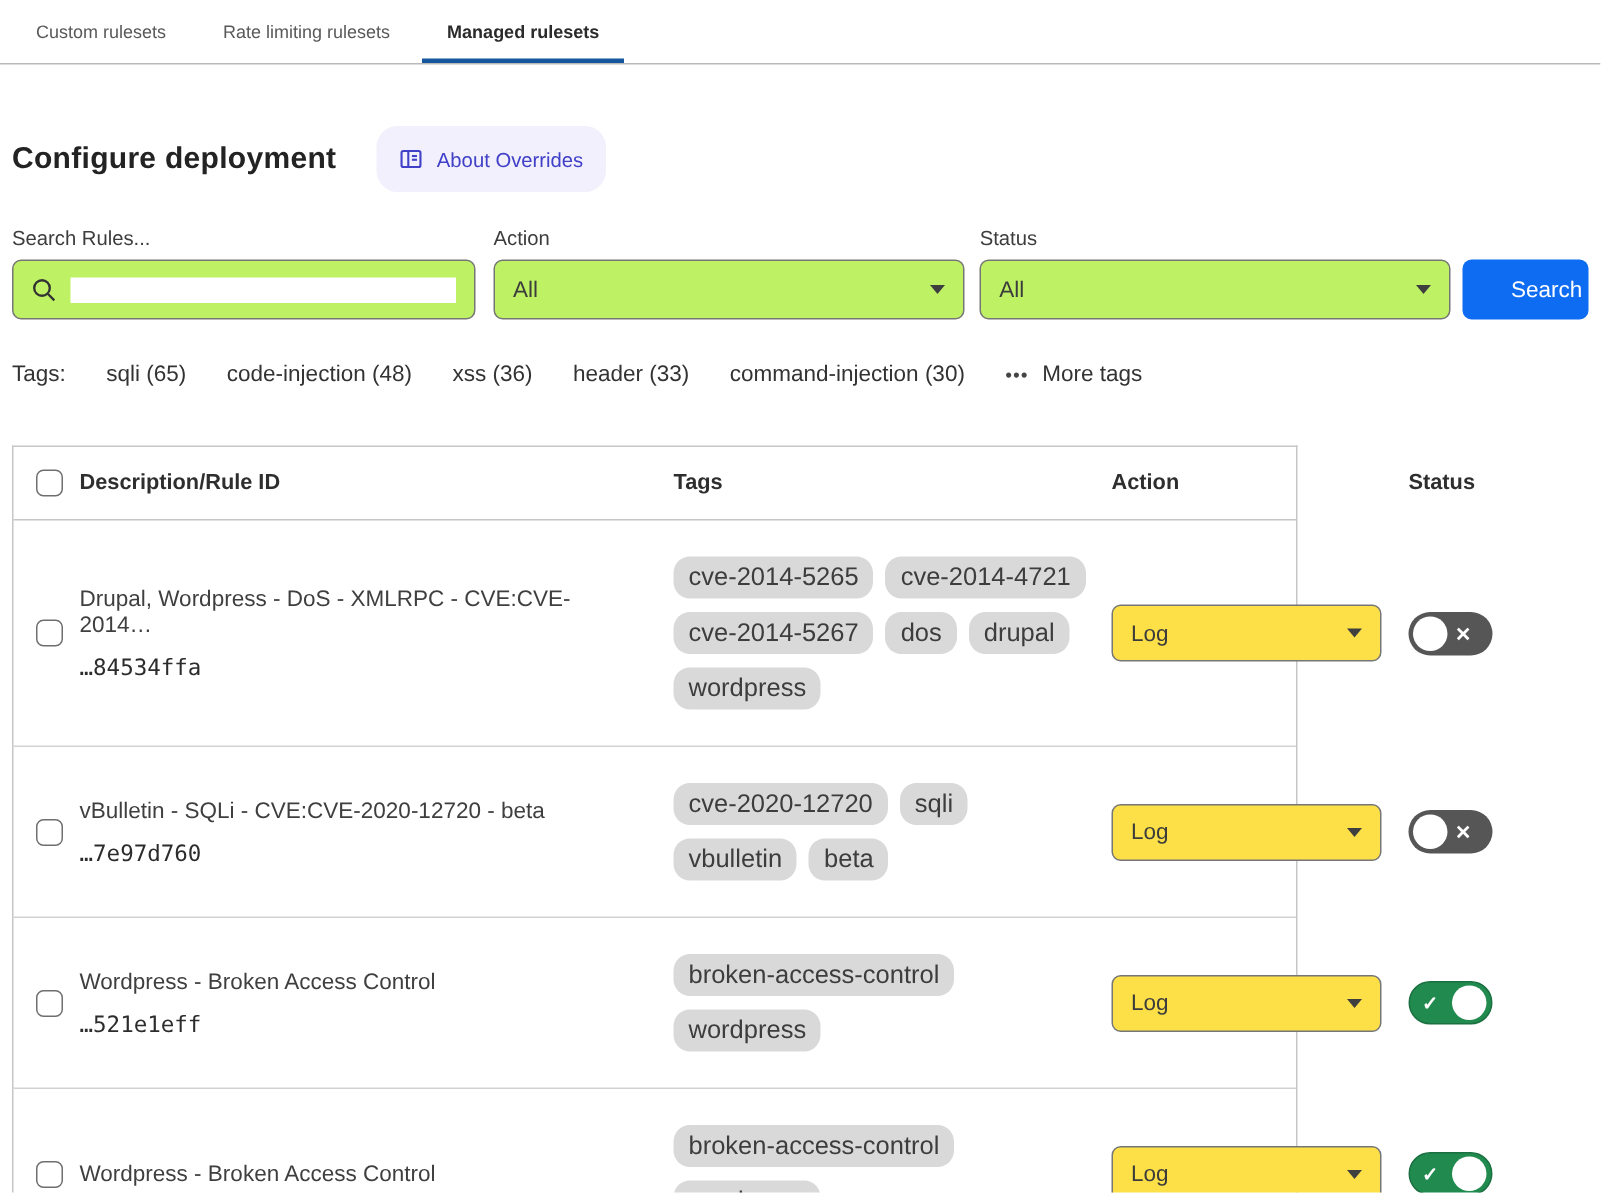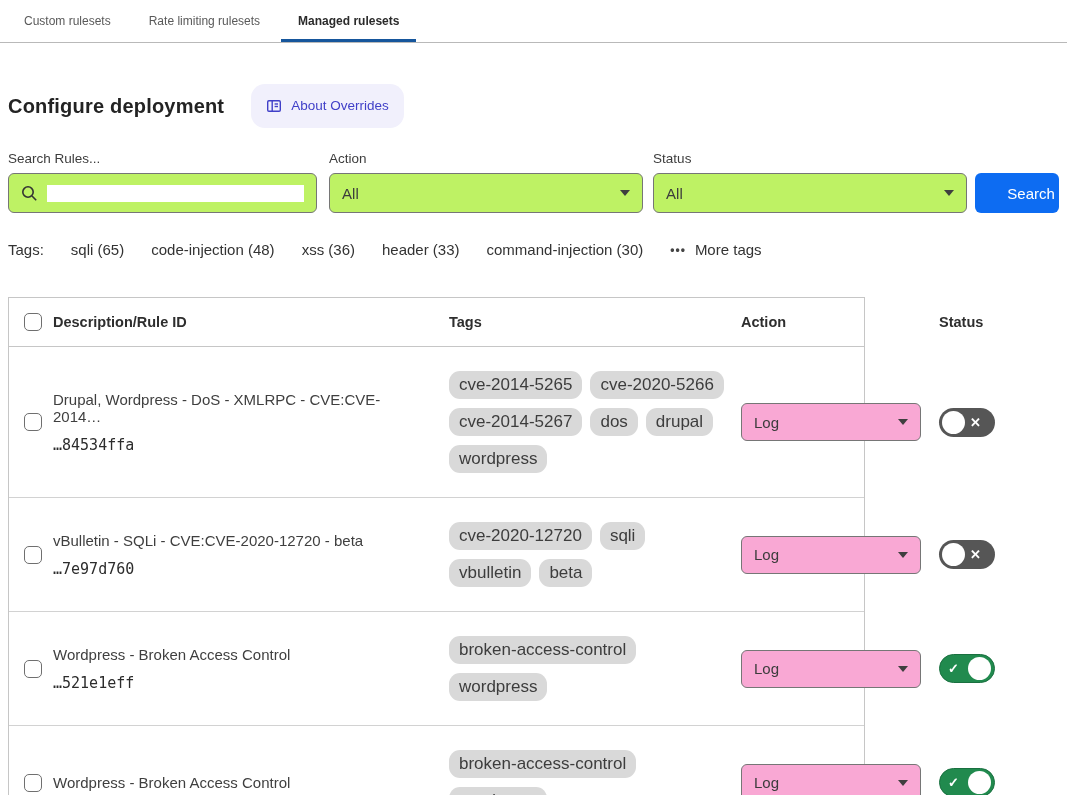--- a/index.html
+++ b/index.html
@@ -10,21 +10,21 @@
   .tabbar { display:flex; align-items:stretch; height:43px; padding-left:7px;
     border-bottom:1px solid #b9b9b9; }
   .tab { padding:0 17px; margin-right:4px; font-size:12px; color:#595959;
     display:flex; align-items:center; cursor:pointer; }
   .tab.active { color:#2b2b2b; font-weight:bold; box-shadow: inset 0 -3px 0 #16569c; }
 
   
   .main { padding:0 8px; }
   .page-header { display:flex; align-items:center; margin:41px 0 0 0; }
   .page-title { font-size:20px; font-weight:bold; color:#232323; letter-spacing:.2px; }
-  .about-badge { margin-left:27px; display:inline-flex; align-items:flex-start; gap:9px;
+  .about-badge { margin-left:27px; display:inline-flex; align-items:center; gap:9px;
     background:#f1f0fc; color:#4140c8; border-radius:14px; padding:14px 15px;
     font-size:13.5px; cursor:pointer; }
 
   
   .filters { display:flex; align-items:flex-end; margin-top:23px; }
   .fgroup label { display:block; font-size:13.5px; color:#3d3d3d; margin-bottom:7px; }
   .control { height:40px; border:1px solid #767676; border-radius:6px; background:#bef264;
     display:flex; align-items:center; padding:0 12px; font-size:15px; color:#3c3c3c; }
   .search-group { width:310px; }
   .search-group .control { gap:9px; }
@@ -59,21 +59,21 @@
   .cbx { width:18px; height:18px; appearance:none; -webkit-appearance:none;
     border:1.5px solid #6f6f6f; border-radius:5px; background:#fff; cursor:pointer; display:block; }
   .desc-title { font-size:15px; color:#3f3f3f; }
   .rule-id { font-family:"DejaVu Sans Mono", monospace; font-size:15px; color:#2c2c2c;
     margin-top:11px; }
   .pills { display:flex; flex-wrap:wrap; gap:9px 8px; padding-right:10px; }
   .pill { background:#d9d9d9; color:#3d3d3d; font-size:17px; line-height:1;
     padding:5px 10px 6px; border-radius:11px; white-space:nowrap; }
   .row-select { width:180px; height:38px; border:1px solid #767676; border-radius:6px;
     display:flex; align-items:center; justify-content:space-between; padding:0 12px;
-    font-size:15px; color:#3c3c3c; cursor:pointer; background:#f9a8d4; }
+    font-size:15px; color:#3c3c3c; cursor:pointer; background:#fde047; }
   .toggle { width:56px; height:29px; border-radius:15px; display:flex; align-items:center;
     padding:0 3px; cursor:pointer; }
   .toggle.off { background:#565656; }
   .toggle.on  { background:#218a4e; border:1px solid #1a7040; }
   .knob { width:23px; height:23px; border-radius:50%; background:#fff; flex:none; }
   .mark { color:#fff; font-size:13px; font-weight:bold; line-height:1; padding:0 5px; }
   .toggle.on .knob { margin-left:auto; }
 </style>
 </head>
 <body>
@@ -156,21 +156,21 @@
           <div class="c-check">
             <input class="cbx" type="checkbox" style="">
           </div>
           <div class="c-desc">
             <div class="desc-title">Drupal, Wordpress - DoS - XMLRPC - CVE:CVE-2014…</div>
             <div class="rule-id">…84534ffa</div>
           </div>
           <div class="c-tags">
             <div class="pills">
               <span class="pill">cve-2014-5265</span>
-              <span class="pill">cve-2020-5266</span>
+              <span class="pill">cve-2014-4721</span>
               <span class="pill">cve-2014-5267</span>
               <span class="pill">dos</span>
               <span class="pill">drupal</span>
               <span class="pill">wordpress</span>
             </div>
           </div>
           <div class="c-action">
             <div class="row-select">
               <span>Log</span>
               <span class="caret"></span>

